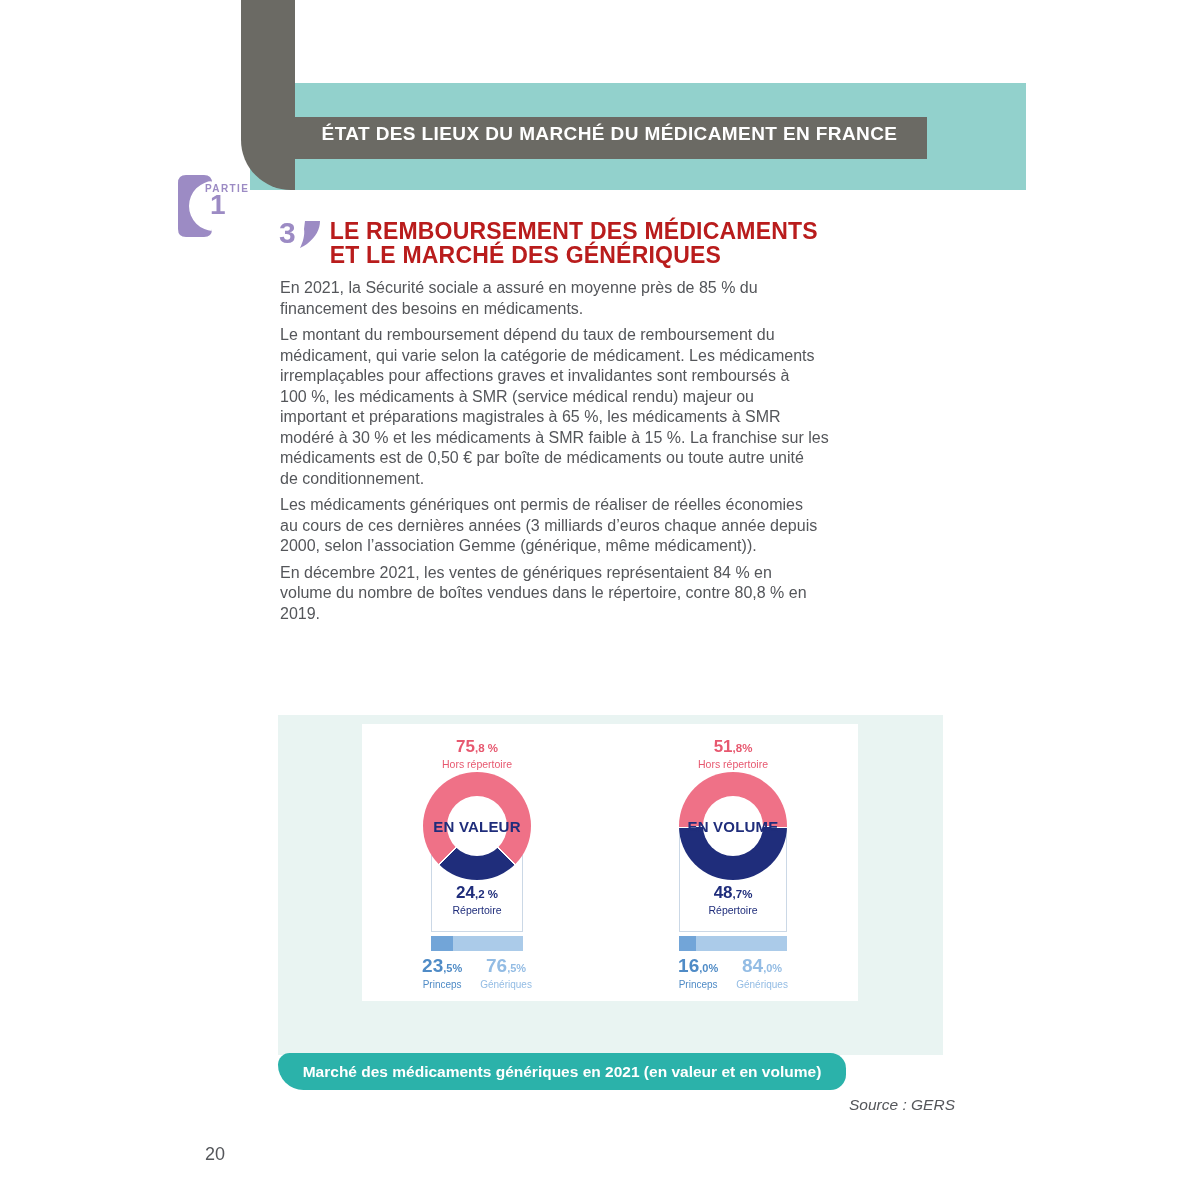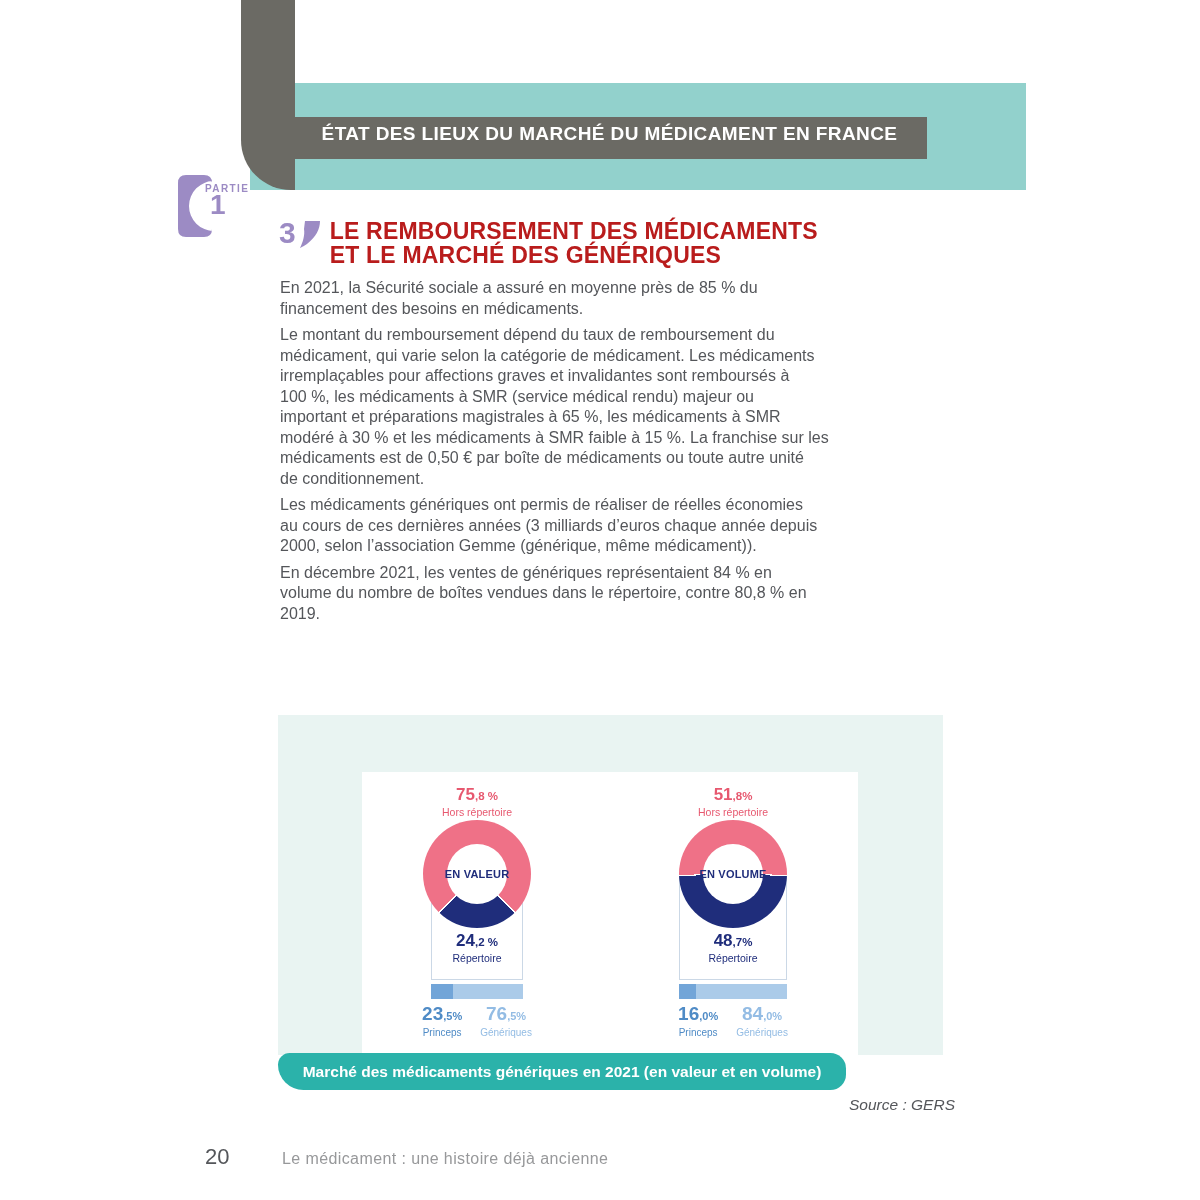--- a/index.html
+++ b/index.html
@@ -32,36 +32,36 @@
     font-size:23px; font-weight:bold; color:#b91c1c; line-height:24px;
     white-space:pre-line; letter-spacing:.2px;
   }
 
   
   .body-text { position:absolute; left:280px; top:278px; width:700px; color:#54565a; font-size:16px; line-height:20.5px; }
   .body-text p { margin:0 0 6px 0; white-space:pre-line; }
 
   
   .mint-panel { position:absolute; left:278px; top:715px; width:665px; height:340px; background:#e9f4f2; }
-  .chart-card { position:absolute; left:362px; top:772px; width:496px; height:311px; background:#ffffff; }
+  .chart-card { position:absolute; left:362px; top:724px; width:496px; height:277px; background:#ffffff; }
 
   .chart-group { position:absolute; top:13px; width:170px; height:262px; }
   .g0 { left:30px; }
   .g1 { left:286px; }
 
   .val-top { position:absolute; top:0; left:-20px; right:-20px; text-align:center; color:#e7586f; z-index:3; }
   .val-mid { position:absolute; top:146px; left:-20px; right:-20px; text-align:center; color:#1f2d7b; z-index:3; }
   .val-main  { font-size:17px; font-weight:bold; }
   .val-small { font-size:11.5px; font-weight:bold; }
   .val-sub   { display:block; font-size:10.5px; margin-top:1px; }
 
   .donut { position:absolute; top:35px; left:50%; margin-left:-54px; width:108px; height:108px; border-radius:50%; z-index:2; }
   .hole  { position:absolute; left:50%; top:50%; width:60px; height:60px; margin:-30px 0 0 -30px;
            background:#ffffff; border-radius:50%; display:flex; align-items:center; justify-content:center; }
-  .center-label { font-size:11px; font-weight:bold; color:#1f2d7b; letter-spacing:.2px; white-space:nowrap; }
+  .center-label { font-size:15px; font-weight:bold; color:#1f2d7b; letter-spacing:.2px; white-space:nowrap; }
 
   .connector { position:absolute; top:88px; height:107px; left:50%; background:#ffffff;
                border:1px solid #cbd8e6; box-sizing:border-box; z-index:1; }
   .g0 .connector { width:92px;  margin-left:-46px; }
   .g1 .connector { width:108px; margin-left:-54px; }
 
   .bar { position:absolute; top:199px; height:15px; left:50%; display:flex; z-index:2; }
   .g0 .bar { width:92px;  margin-left:-46px; }
   .g1 .bar { width:108px; margin-left:-54px; }
   .bar-seg { height:100%; }
@@ -77,21 +77,21 @@
 
   .caption-banner {
     position:absolute; left:278px; top:1053px; width:568px; height:37px; background:#2bb2aa;
     border-radius:12px 16px 16px 26px; color:#ffffff; font-weight:bold; font-size:15.5px;
     text-align:center; line-height:38px; white-space:nowrap;
   }
   .source-line { position:absolute; left:600px; top:1096px; width:355px; text-align:right;
                  font-style:italic; font-size:15.5px; color:#54565a; }
 
   
-  .footer-page-number { position:absolute; left:205px; top:1144px; font-size:22px; color:#54565a; }
+  .footer-page-number { position:absolute; left:205px; top:1144px; font-size:18px; color:#54565a; }
   .footer-book-title  { position:absolute; left:282px; top:1150px; font-size:16px; color:#97989a; letter-spacing:.4px; }
 </style>
 </head>
 <body>
 
 <div class="page">
 
   <div class="teal-band"></div>
   <div class="gray-bar"></div>
   <div class="title-box">ÉTAT DES LIEUX DU MARCHÉ DU MÉDICAMENT EN FRANCE</div>
@@ -197,15 +197,14 @@
         </div>
       </div>
     </div>
 
   </div>
 
   <div class="caption-banner">Marché des médicaments génériques en 2021 (en valeur et en volume)</div>
   <div class="source-line">Source : GERS</div>
 
   <div class="footer-page-number">20</div>
-  <div class="footer-book-title">Le médicament : une histoire déjà ancienne</div>
 
 </div>
 
 </body></html>

